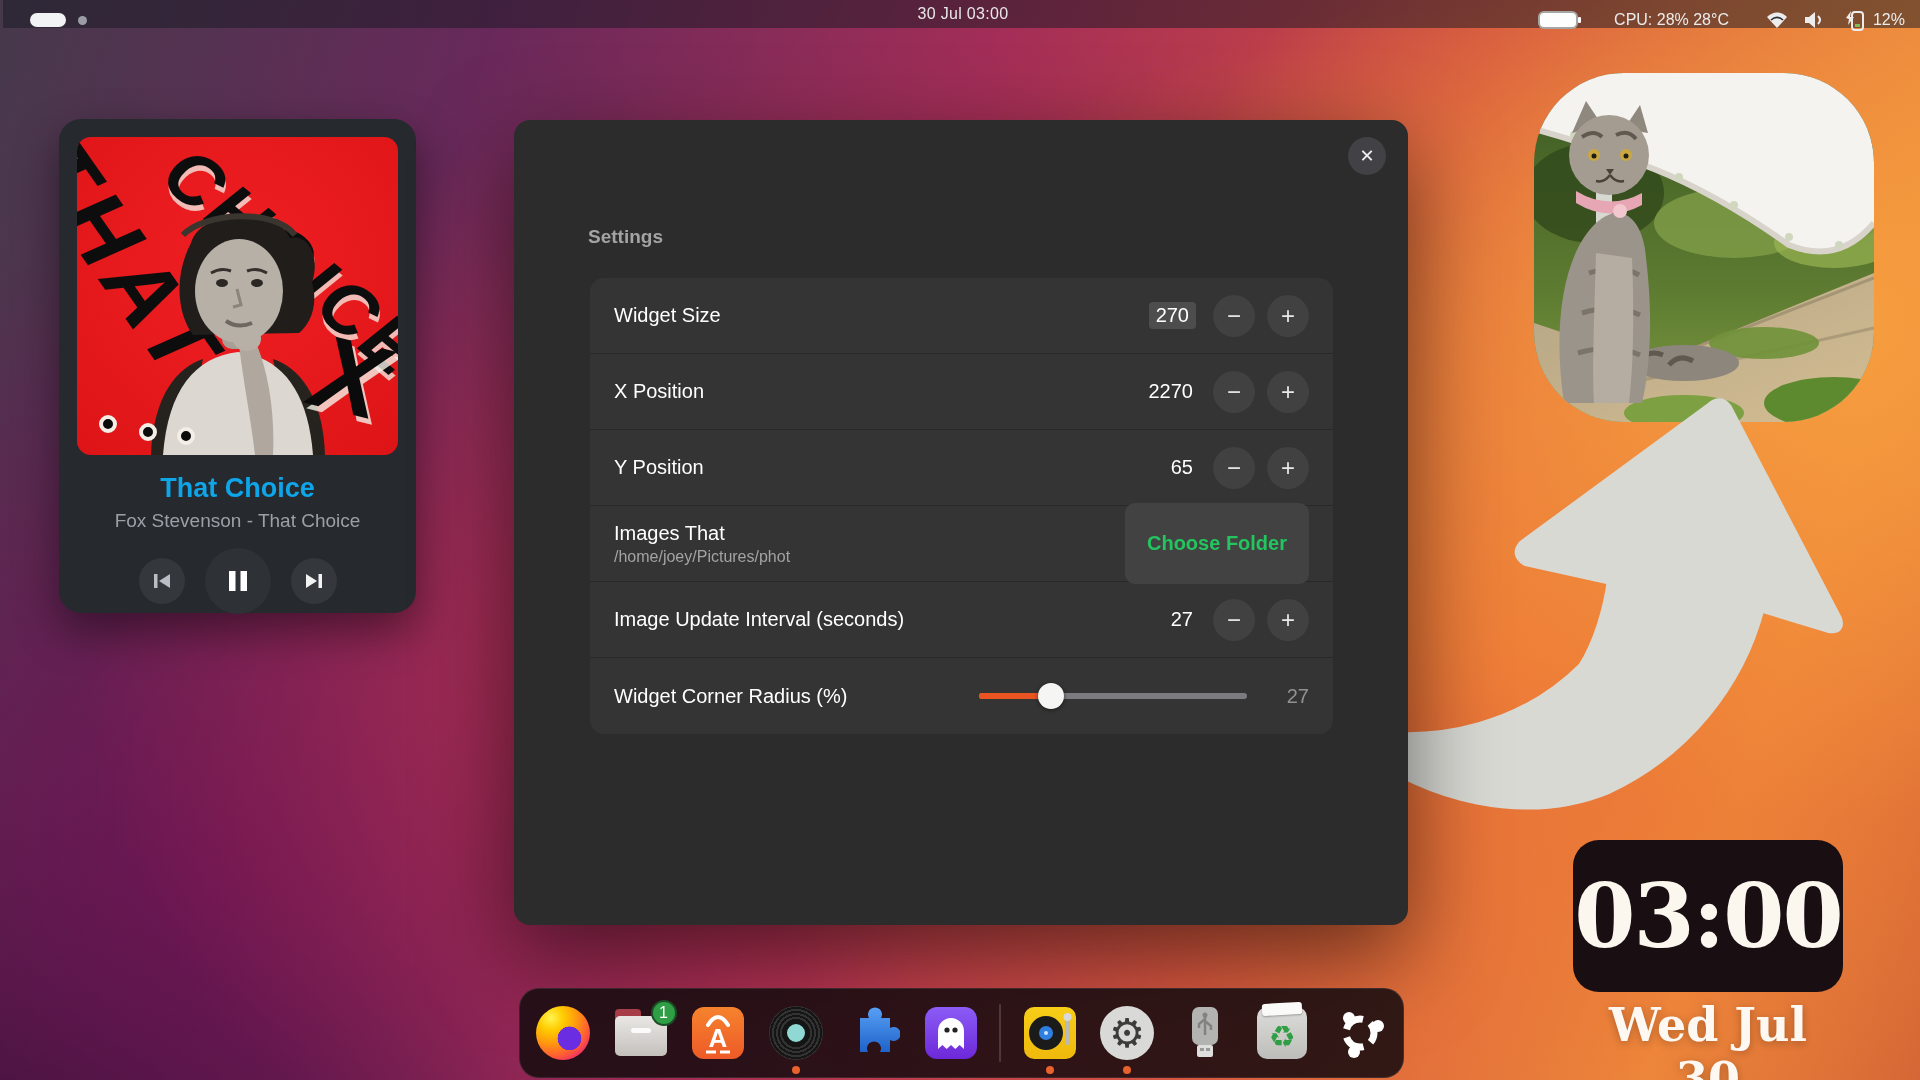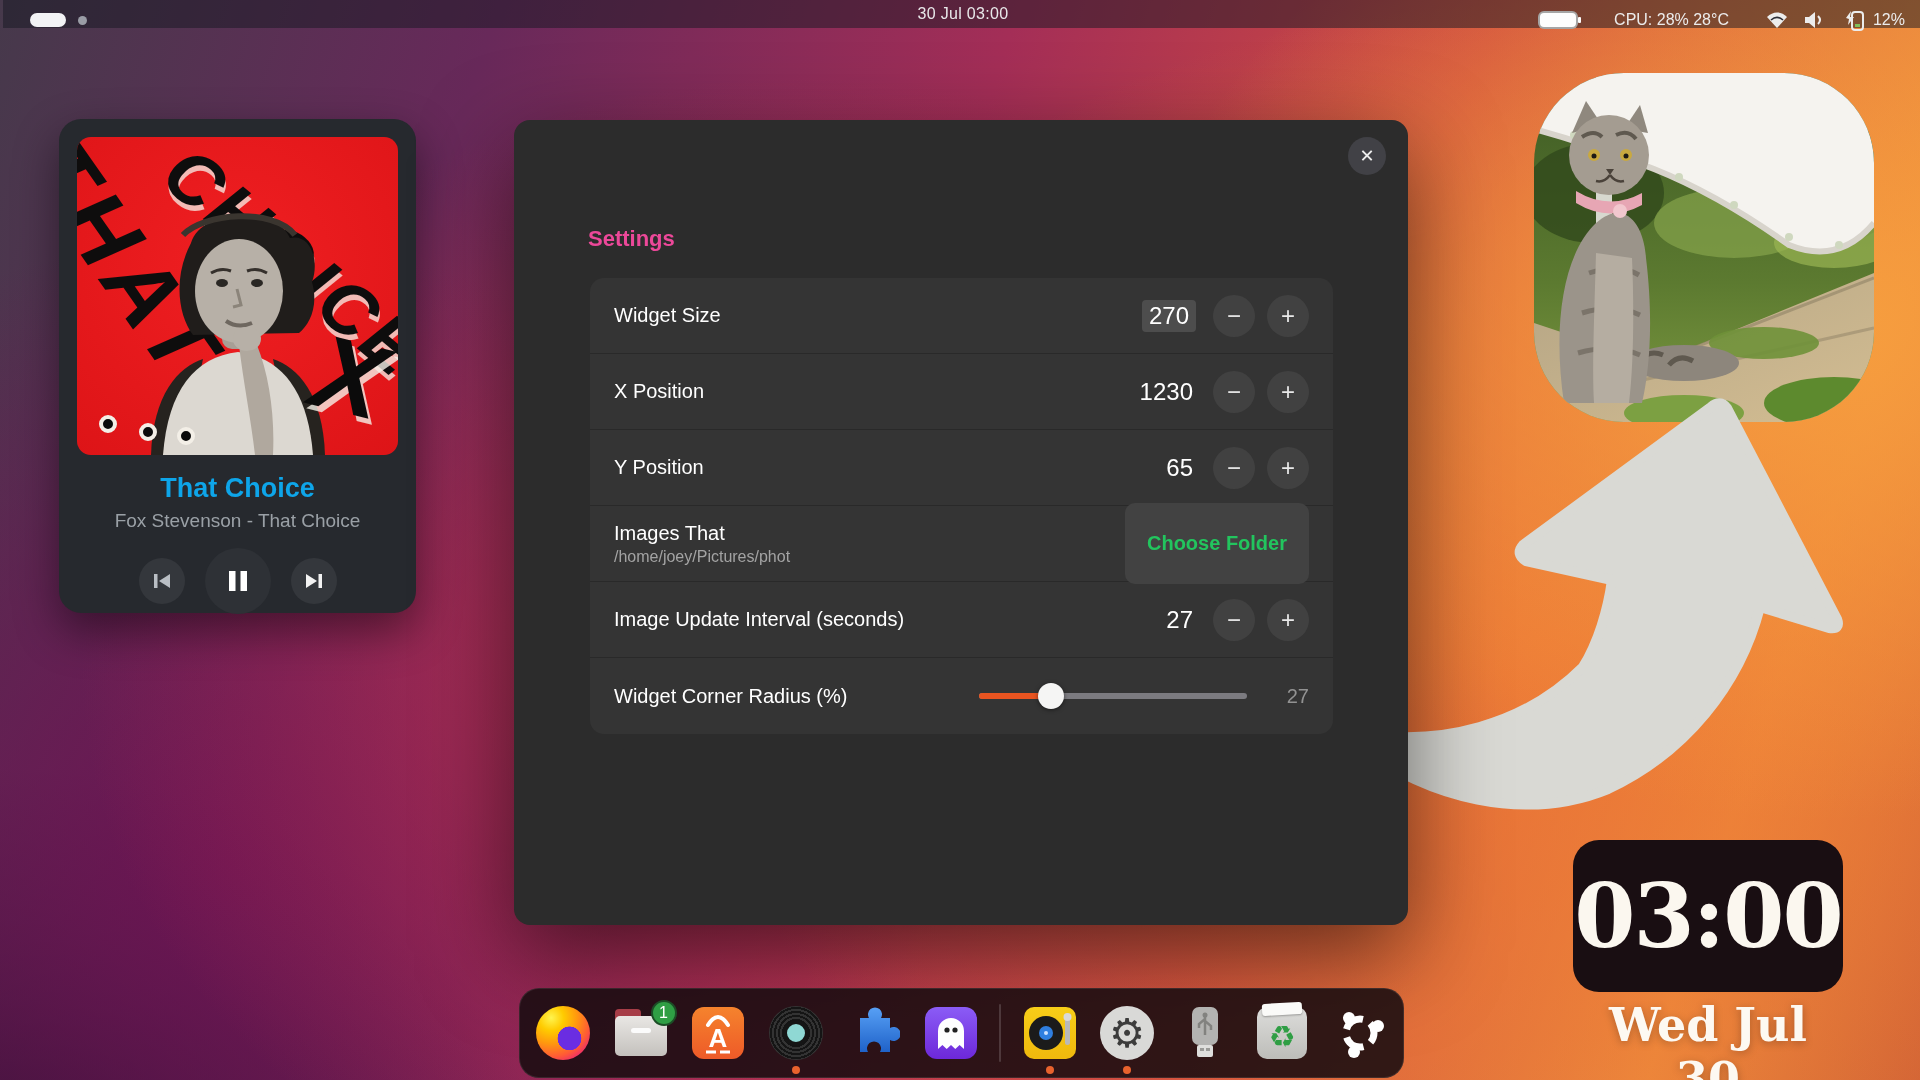--- a/index.html
+++ b/index.html
@@ -48,27 +48,27 @@
   .controls{margin-top:16px;display:flex;align-items:center;justify-content:center;gap:20px;}
   .ctl-btn{border-radius:50%;background:#34373c;display:flex;align-items:center;justify-content:center;}
   .ctl-small{width:46px;height:46px;}
   .ctl-big{width:66px;height:66px;background:#2e3136;}
   
   .dialog{position:absolute;left:514px;top:120px;width:894px;height:805px;border-radius:16px;
     background:#2c2c2c;box-shadow:0 30px 90px rgba(0,0,0,.55);z-index:20;}
   .dlg-title{position:absolute;top:22px;left:0;right:0;text-align:center;font-size:21px;font-weight:bold;color:#fff;}
   .dlg-close{position:absolute;top:17px;right:22px;width:38px;height:38px;border-radius:50%;
     background:#414146;color:#eee;display:flex;align-items:center;justify-content:center;font-size:18px;cursor:default;}
-  .dlg-section{position:absolute;left:74px;top:106px;font-size:22px;font-weight:bold;color:#ec4899;}
+  .dlg-section{position:absolute;left:74px;top:106px;font-size:19px;font-weight:bold;color:#a3a3a3;}
   .group{position:absolute;left:76px;top:158px;width:743px;border-radius:14px;overflow:hidden;background:#343434;}
   .row{height:76px;display:flex;align-items:center;padding:0 24px;border-bottom:1px solid #292929;}
   .row:last-child{border-bottom:none;}
   .row-label{font-size:20px;color:#ffffff;}
   .row-right{margin-left:auto;display:flex;align-items:center;gap:12px;}
-  .spin-val{font-size:24px;color:#fff;margin-right:8px;}
+  .spin-val{font-size:20px;color:#fff;margin-right:8px;}
   .spin-val.selected{background:#4d4d4d;border-radius:4px;padding:2px 7px;margin-right:5px;}
   .spin-btn{width:42px;height:42px;border-radius:50%;background:#414141;color:#e9e9e9;
     display:flex;align-items:center;justify-content:center;font-size:24px;}
   .row-2line{display:flex;flex-direction:column;gap:3px;}
   .row-sub{font-size:16px;color:#a3a3a3;}
   .folder-btn{background:#424242;border-radius:10px;padding:29px 22px;font-size:20px;font-weight:bold;color:#22c55e;}
   .slider-wrap{margin-left:auto;display:flex;align-items:center;}
   .slider-track{position:relative;width:268px;height:6px;border-radius:3px;background:#7c7b80;}
   .slider-fill{position:absolute;left:0;top:0;height:6px;border-radius:3px;background:#e95420;}
   .slider-thumb{position:absolute;top:50%;width:26px;height:26px;border-radius:50%;background:#f5f5f4;
@@ -225,21 +225,21 @@
             </div>
           <div class="spin-btn">
               <span>+</span>
             </div>
         </div>
       </div>
 
       <div class="row">
         <div class="row-label">X Position</div>
         <div class="row-right">
-          <div class="spin-val">1230</div>
+          <div class="spin-val">2270</div>
           <div class="spin-btn">
               <span>−</span>
             </div>
           <div class="spin-btn">
               <span>+</span>
             </div>
         </div>
       </div>
 
       <div class="row">

